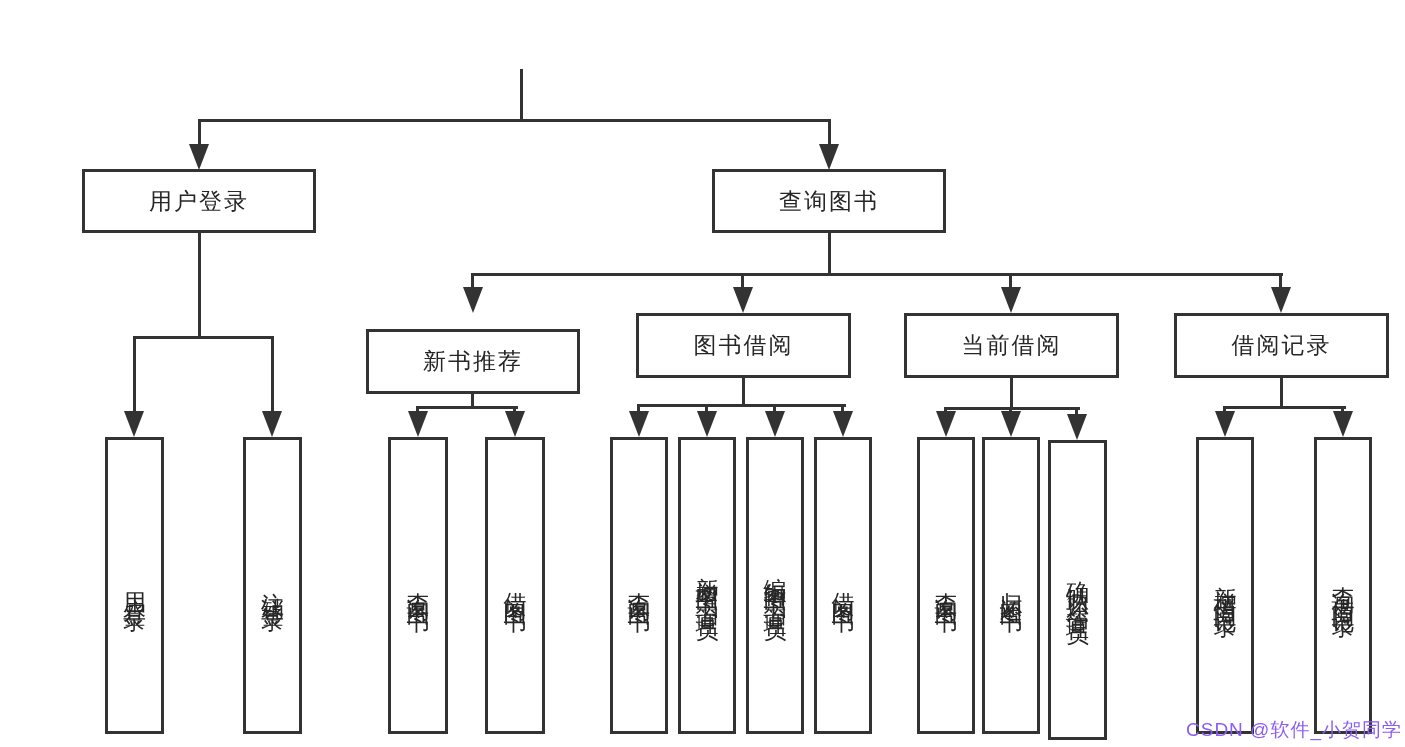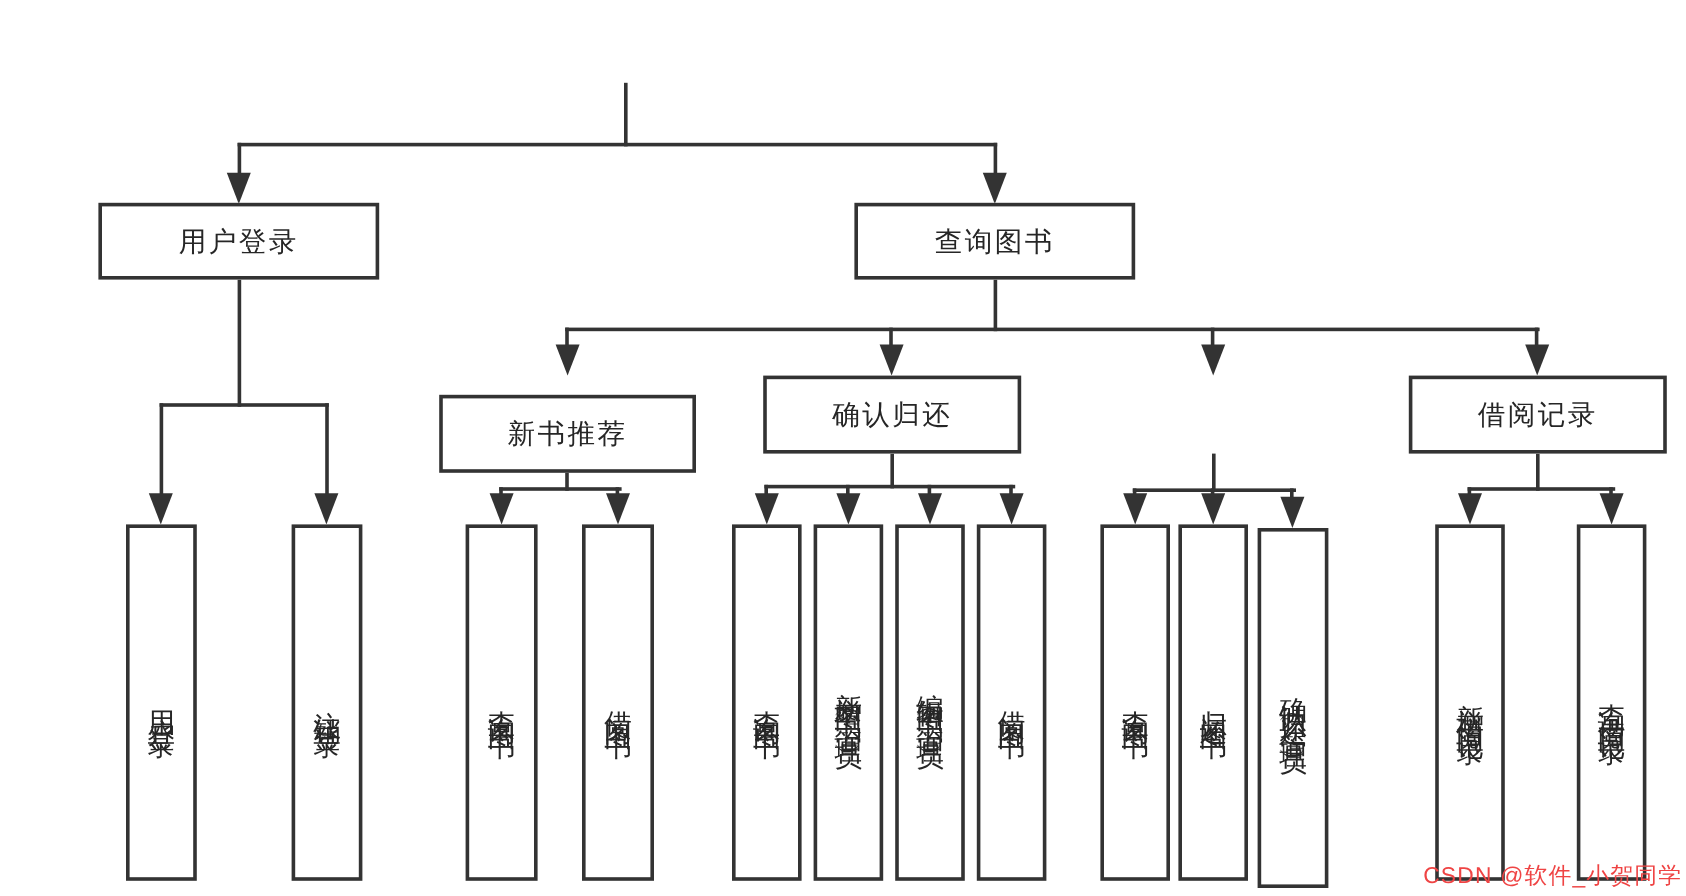--- a/index.html
+++ b/index.html
@@ -47,21 +47,21 @@
     border-left: 10px solid transparent;
     border-right: 10px solid transparent;
     border-top: 26px solid #333333;
     z-index: 1;
   }
   .watermark {
     position: absolute;
     left: 1186px;
     top: 717px;
     font-size: 19px;
-    color: #ef4444;
+    color: #8b5cf6;
     letter-spacing: 1px;
     white-space: nowrap;
     z-index: 5;
   }
 </style>
 </head>
 <body>
 
 <div class="canvas">
 
@@ -95,21 +95,24 @@
   <div class="arrow" style="left:733px; top:287px;"></div>
   <div class="line" style="left:1009px; top:273px; width:3px; height:18px;"></div>
   <div class="arrow" style="left:1001px; top:287px;"></div>
   <div class="line" style="left:1279px; top:273px; width:3px; height:18px;"></div>
   <div class="arrow" style="left:1271px; top:287px;"></div>
 
   <div class="box" style="left:366px; top:313px; width:214px; height:65px;margin-top:16px;">
     <span class="label">新书推荐</span>
   </div>
   <div class="box" style="left:636px; top:313px; width:215px; height:65px;">
-    <span class="label">确认归还</span>
+    <span class="label">图书借阅</span>
+  </div>
+  <div class="box" style="left:904px; top:313px; width:215px; height:65px;">
+    <span class="label">当前借阅</span>
   </div>
   <div class="box" style="left:1174px; top:313px; width:215px; height:65px;">
     <span class="label">借阅记录</span>
   </div>
 
   <div class="line" style="left:471px; top:378px; width:3px; height:31px;"></div>
   <div class="line" style="left:416px; top:406px; width:102px; height:3px;"></div>
   <div class="line" style="left:416px; top:406px; width:3px; height:10px;"></div>
   <div class="arrow" style="left:408px; top:411px;"></div>
   <div class="line" style="left:513px; top:406px; width:3px; height:10px;"></div>

